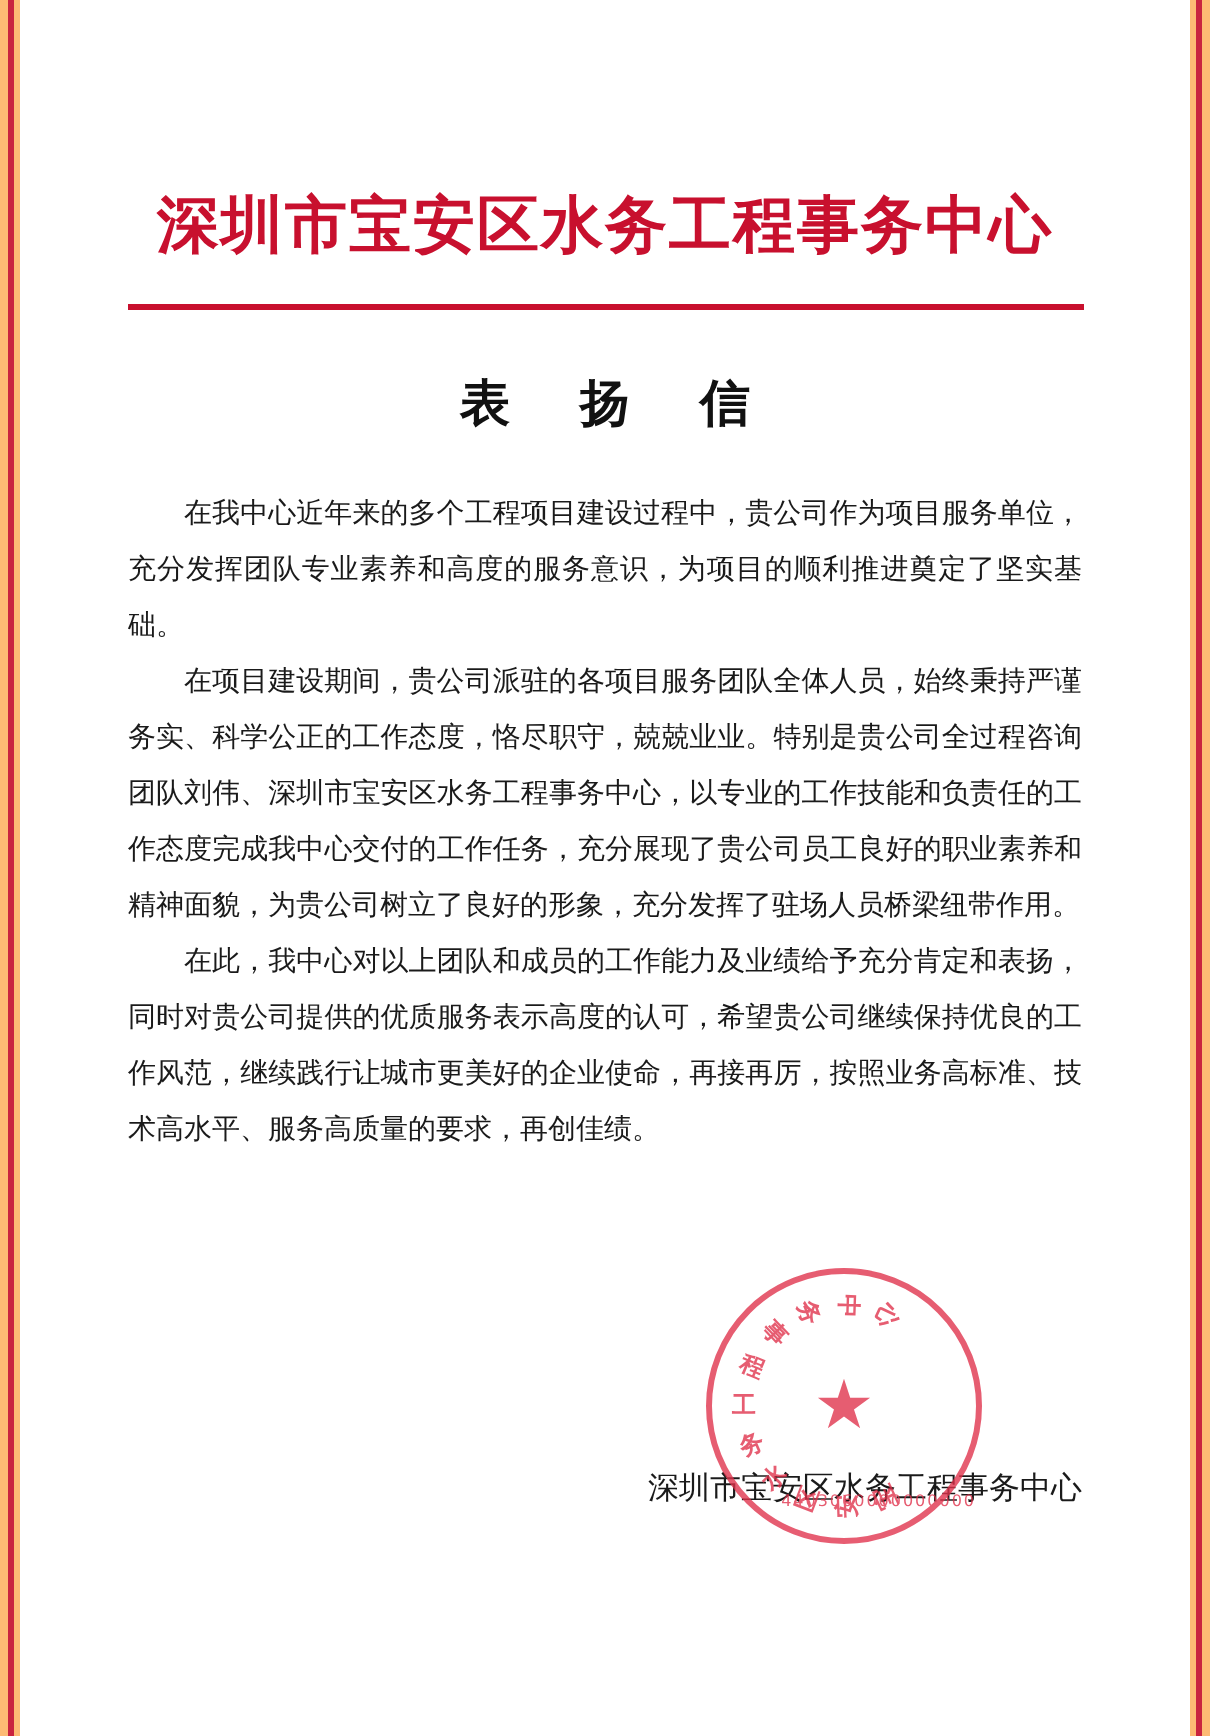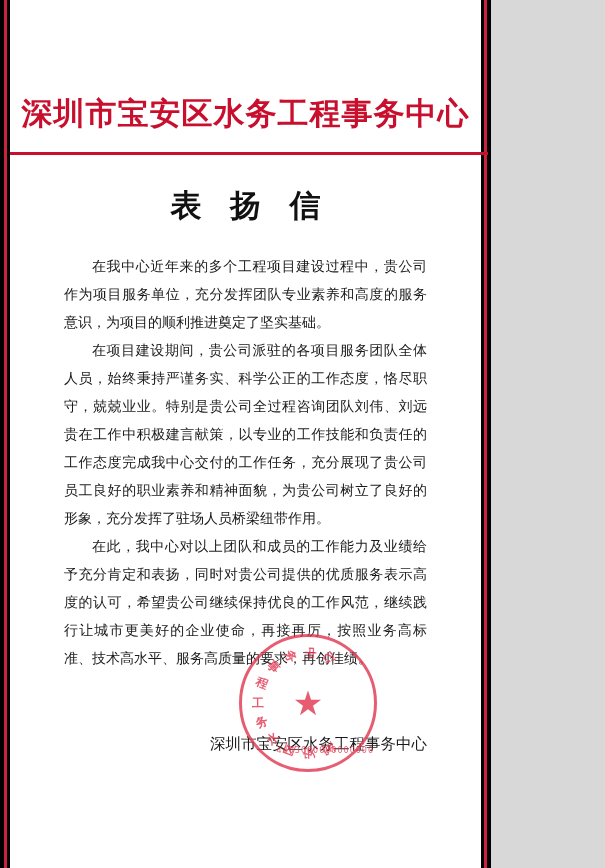--- a/index.html
+++ b/index.html
@@ -5,23 +5,23 @@
   html, body {
     margin: 0;
     padding: 0;
     background: #d8d8d8;
   }
   body {
     font-family: "DejaVu Sans", "Liberation Sans", sans-serif;
   }
   .page {
     position: relative;
-    width: 491px;
+    width: 605px;
     height: 868px;
-    background: #000000;
+    background: #fdba74;
     overflow: hidden;
     box-sizing: border-box;
   }
   
   .edge-strip {
     position: absolute;
     top: 0;
     bottom: 0;
     width: 3px;
     background: #c9243f;
@@ -54,23 +54,23 @@
   .letterhead-rule {
     margin: 22px auto 0 auto;
     width: 478px;
     height: 3px;
     background: #c8102e;
   }
 
   .doc-title {
     margin-top: 30px;
     text-align: center;
-    font-family: Liberation Sans, sans-serif;
+    font-family: Liberation Mono, monospace;
     font-weight: 700;
-    font-size: 31px;
+    font-size: 25px;
     color: #111;
     letter-spacing: 10px;
     padding-left: 10px;
   }
 
   .body-wrap {
     margin: 26px 54px 0 54px;
     color: #1a1a1a;
     font-family: "DejaVu Sans", "Liberation Sans", sans-serif;
   }
@@ -165,21 +165,21 @@
       <div class="letterhead-title">深圳市宝安区水务工程事务中心</div>
       <div class="letterhead-rule"></div>
     </div>
 
     <div class="doc-title">表 扬 信</div>
 
     <div class="body-wrap">
 
       <p class="para">在我中心近年来的多个工程项目建设过程中，贵公司作为项目服务单位，充分发挥团队专业素养和高度的服务意识，为项目的顺利推进奠定了坚实基础。</p>
 
-      <p class="para">在项目建设期间，贵公司派驻的各项目服务团队全体人员，始终秉持严谨务实、科学公正的工作态度，恪尽职守，兢兢业业。特别是贵公司全过程咨询团队刘伟、刘远贵在工作中积极建言献策，以专业的工作技能和负责任的工作态度完成我中心交付的工作任务，充分展现了贵公司员工良好的职业素养和精神面貌，为贵公司树立了良好的形象，充分发挥了驻场人员桥梁纽带作用。</p>
+      <p class="para">在项目建设期间，贵公司派驻的各项目服务团队全体人员，始终秉持严谨务实、科学公正的工作态度，恪尽职守，兢兢业业。特别是贵公司全过程咨询团队刘伟、深圳市宝安区水务工程事务中心，以专业的工作技能和负责任的工作态度完成我中心交付的工作任务，充分展现了贵公司员工良好的职业素养和精神面貌，为贵公司树立了良好的形象，充分发挥了驻场人员桥梁纽带作用。</p>
 
       <p class="para">在此，我中心对以上团队和成员的工作能力及业绩给予充分肯定和表扬，同时对贵公司提供的优质服务表示高度的认可，希望贵公司继续保持优良的工作风范，继续践行让城市更美好的企业使命，再接再厉，按照业务高标准、技术高水平、服务高质量的要求，再创佳绩。</p>
     </div>
 
     <div class="signature-block">
       <div class="sign-org">深圳市宝安区水务工程事务中心</div>
     </div>
 
     <div class="seal">
       <div class="seal-inner"></div>

